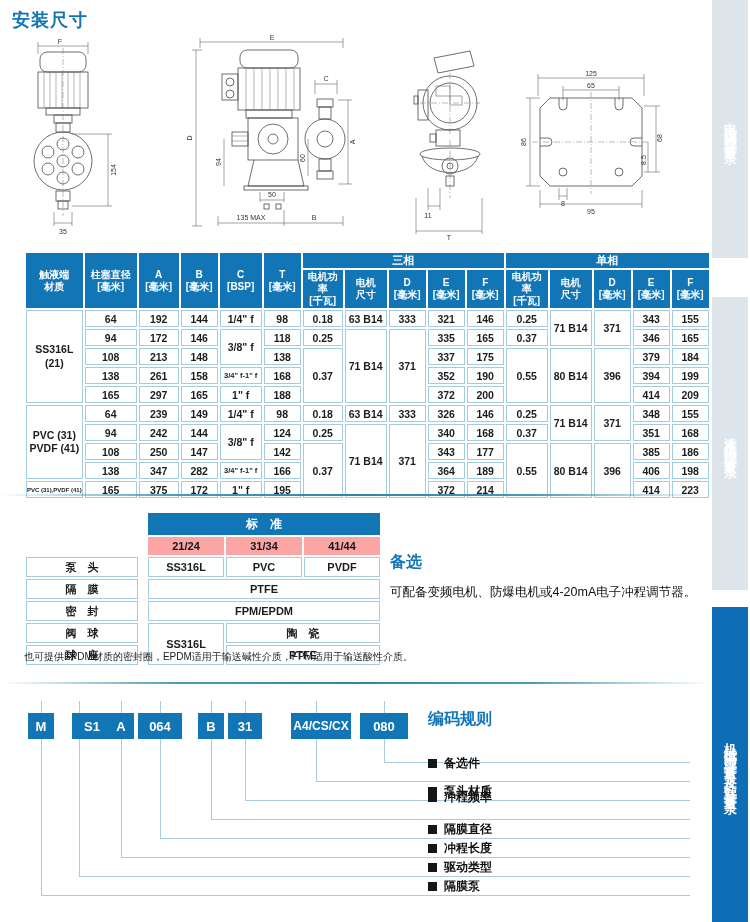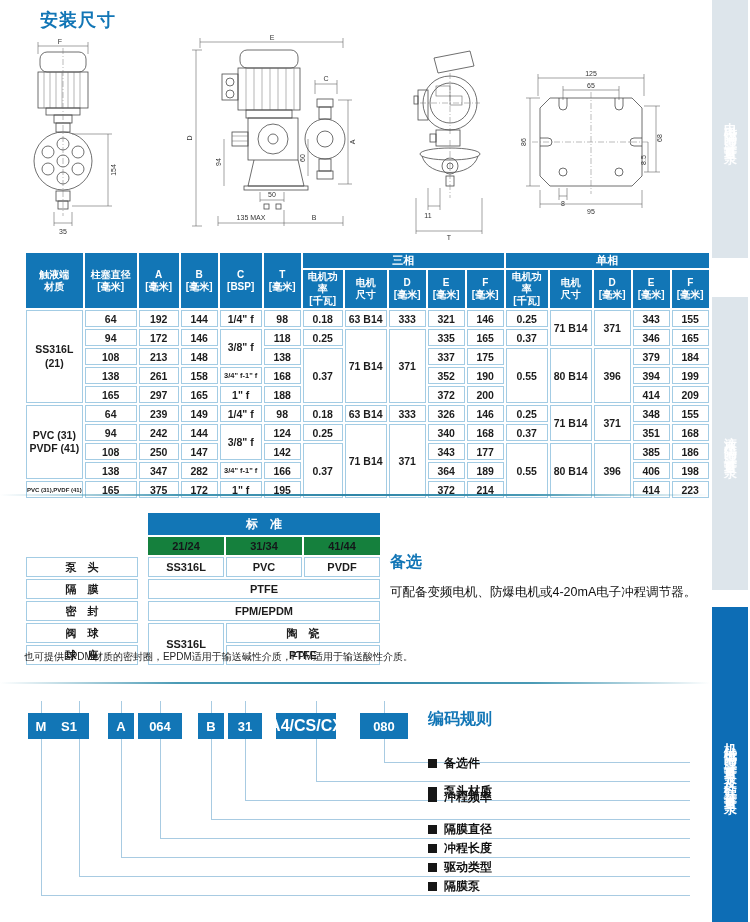--- a/index.html
+++ b/index.html
@@ -1,20 +1,20 @@
 <!DOCTYPE html>
 <html><head>
 <meta charset="utf-8">
 <style>
   html,body{margin:0;padding:0;}
   body{width:750px;height:922px;background:#fff;font-family:"Liberation Sans",sans-serif;position:relative;overflow:hidden;color:#222;}
   .abs{position:absolute;}
 
   
-  #page-title{left:40px;top:8px;font-size:18px;font-weight:bold;color:#1276b6;letter-spacing:1px;}
+  #page-title{left:12px;top:8px;font-size:18px;font-weight:bold;color:#1276b6;letter-spacing:1px;}
 
   
   .side-sec{left:712px;width:36px;display:flex;align-items:center;justify-content:center;}
   .side-light{background:#dde5eb;}
   .side-dark{background:#0d6db5;}
   .side-label{writing-mode:vertical-rl;letter-spacing:5px;font-size:13px;font-weight:bold;}
   .side-light .side-label{color:rgba(255,255,255,0.92);}
   .side-dark .side-label{color:#ffffff;}
 
   
@@ -37,21 +37,21 @@
 
   
   .sep{height:2px;left:0;width:710px;background:linear-gradient(to right,rgba(60,140,170,0),#4a9ab5 25%,#2f86a8 50%,#4a9ab5 75%,rgba(60,140,170,0));}
 
   
   #std-table{left:24px;top:511px;}
   table.st{border-collapse:separate;border-spacing:2px;table-layout:fixed;}
   table.st td{height:16px;text-align:center;vertical-align:middle;font-size:11px;font-weight:bold;color:#1c1c1c;}
   table.st td.box{border:1px solid #a3cce4;background:#fff;}
   table.st td.hd{background:#1276b6;color:#fff;font-size:12px;height:20px;}
-  table.st td.sub{background:#15803d;color:#14171a;height:16px;}
+  table.st td.sub{background:#fca5a5;color:#14171a;height:16px;}
   table.st td.lbl{border:1px solid #a3cce4;background:#fff;}
   table.st td.blank{border:none;background:transparent;}
   #std-footnote{left:24px;top:650px;font-size:10px;color:#222;}
 
   
   #optional{left:390px;top:552px;width:316px;}
   #optional h3{margin:0 0 8px 0;font-size:16px;font-weight:bold;color:#1276b6;}
   #optional p{margin:0;font-size:12.5px;line-height:1.9;color:#111;}
 
   
@@ -521,26 +521,26 @@
   <div class="tick" style="left:41px;"></div>
   <div class="tick" style="left:79px;"></div>
   <div class="tick" style="left:121px;"></div>
   <div class="tick" style="left:160px;"></div>
   <div class="tick" style="left:211px;"></div>
   <div class="tick" style="left:245px;"></div>
   <div class="tick" style="left:316px;"></div>
   <div class="tick" style="left:384px;"></div>
 
   <div class="code-block" style="left:28px;width:26px;">M</div>
-  <div class="code-block" style="left:49px;width:40px;">S1</div>
+  <div class="code-block" style="left:72px;width:40px;">S1</div>
   <div class="code-block" style="left:108px;width:26px;">A</div>
   <div class="code-block" style="left:138px;width:44px;">064</div>
   <div class="code-block" style="left:198px;width:26px;">B</div>
   <div class="code-block" style="left:228px;width:34px;">31</div>
-  <div class="code-block" style="left:276px;width:60px;font-size:16px;">A4/CS/CX</div>
+  <div class="code-block" style="left:291px;width:60px;font-size:12px;">A4/CS/CX</div>
   <div class="code-block" style="left:360px;width:48px;">080</div>
 
   <div id="coding-title">编码规则</div>
 
   <div class="vline" style="left:384px;height:23px;"></div>
   <div class="vline" style="left:316px;height:42px;"></div>
   <div class="vline" style="left:245px;height:61px;"></div>
   <div class="vline" style="left:211px;height:80px;"></div>
   <div class="vline" style="left:160px;height:99px;"></div>
   <div class="vline" style="left:121px;height:118px;"></div>

